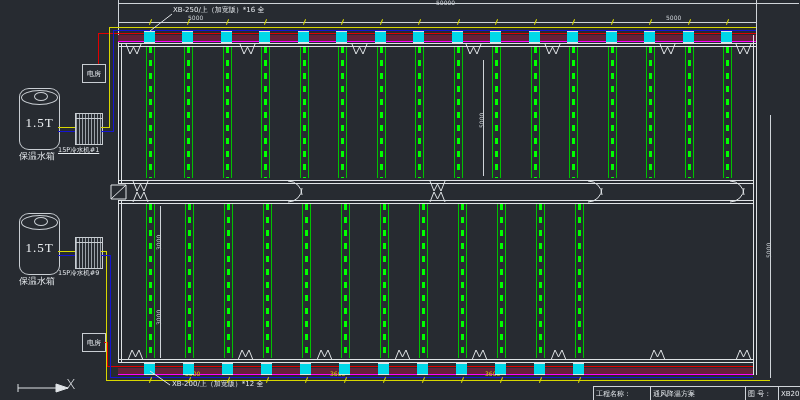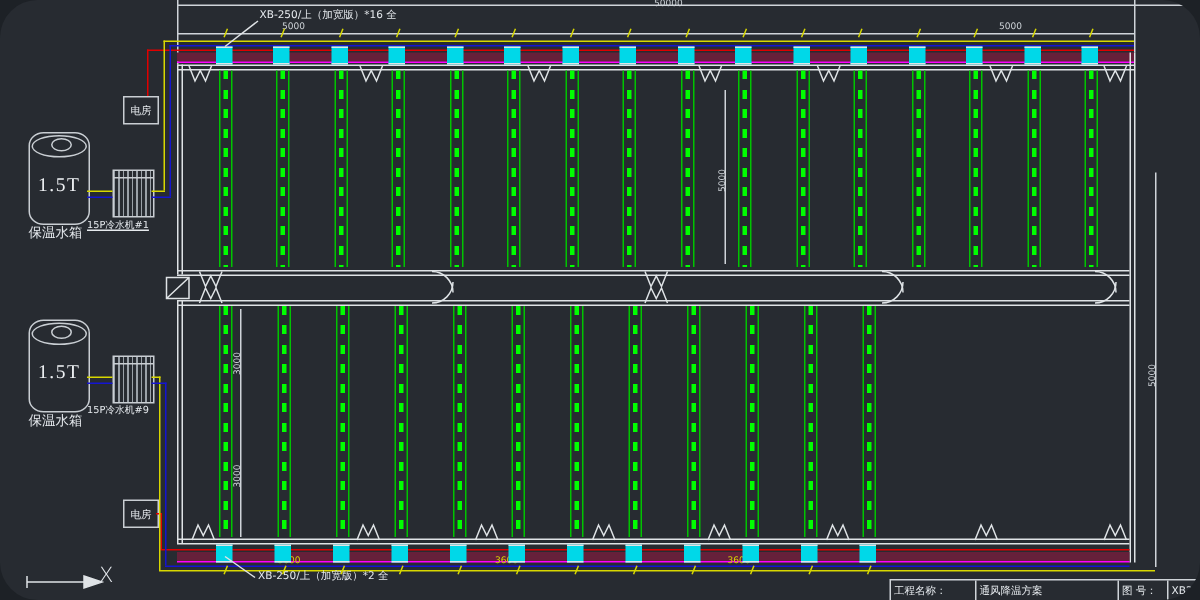--- a/index.html
+++ b/index.html
@@ -1,17 +1,17 @@
 <!DOCTYPE html>
 <html><head>
 <meta charset="utf-8">
 <style>
   html,body{margin:0;padding:0;background:#1d2126;}
   #canvas{position:relative;width:800px;height:400px;background:#272b31;overflow:hidden;
-          font-family:"DejaVu Sans",sans-serif;border-radius:25px;}
+          font-family:"DejaVu Sans",sans-serif;}
   .h{position:absolute;height:1px;}
   .v{position:absolute;width:1px;}
   .txt{position:absolute;color:#e6eaee;white-space:nowrap;line-height:1;}
   .dim{font-size:6px;color:#cfd4d9;}
   .dimy{font-size:6px;color:#d8d800;}
   .rot{transform:rotate(-90deg);transform-origin:left top;}
   .fan{position:absolute;width:11px;height:10px;border-top:1px solid #dfe3e6;border-bottom:1px solid #dfe3e6;}
   .duct{position:absolute;width:7px;border-left:1px solid #00c400;border-right:1px solid #00c400;}
   .tick{position:absolute;width:1px;height:6px;transform:rotate(22deg);}
   .tank{position:absolute;width:39px;border:1px solid #c9ced3;border-radius:10px/9px;}
@@ -74,21 +74,21 @@
 
   <div class="v" style="left:483px;top:60px;height:116px;background:#cfd4d9;"></div>
   <div class="txt dim rot" style="left:479px;top:128px;">5000</div>
   <div class="v" style="left:160px;top:206px;height:152px;background:#cfd4d9;"></div>
   <div class="txt dim rot" style="left:156px;top:250px;">3000</div>
   <div class="txt dim rot" style="left:156px;top:325px;">3000</div>
   <div class="v" style="left:770px;top:115px;height:263px;background:#cfd4d9;"></div>
   <div class="txt dim rot" style="left:766px;top:258px;">5000</div>
 
   <div class="txt" style="left:173px;top:7px;font-size:7px;">XB-250/上（加宽版）*16 全</div>
-  <div class="txt" style="left:172px;top:381px;font-size:7px;">XB-250/上（加宽版）*2 全</div>
+  <div class="txt" style="left:172px;top:381px;font-size:7px;">XB-200/上（加宽版）*12 全</div>
 
   <div class="pbox" style="left:82px;top:64px;">
       <span>电房</span>
     </div>
   <div class="v" style="left:98px;top:33px;height:31px;background:#e00000;"></div>
 
   <div class="tank" style="left:19px;top:88px;height:60px;">
     <div class="lid"></div>
     <div class="knob"></div>
     <div class="cap">1.5T</div>

